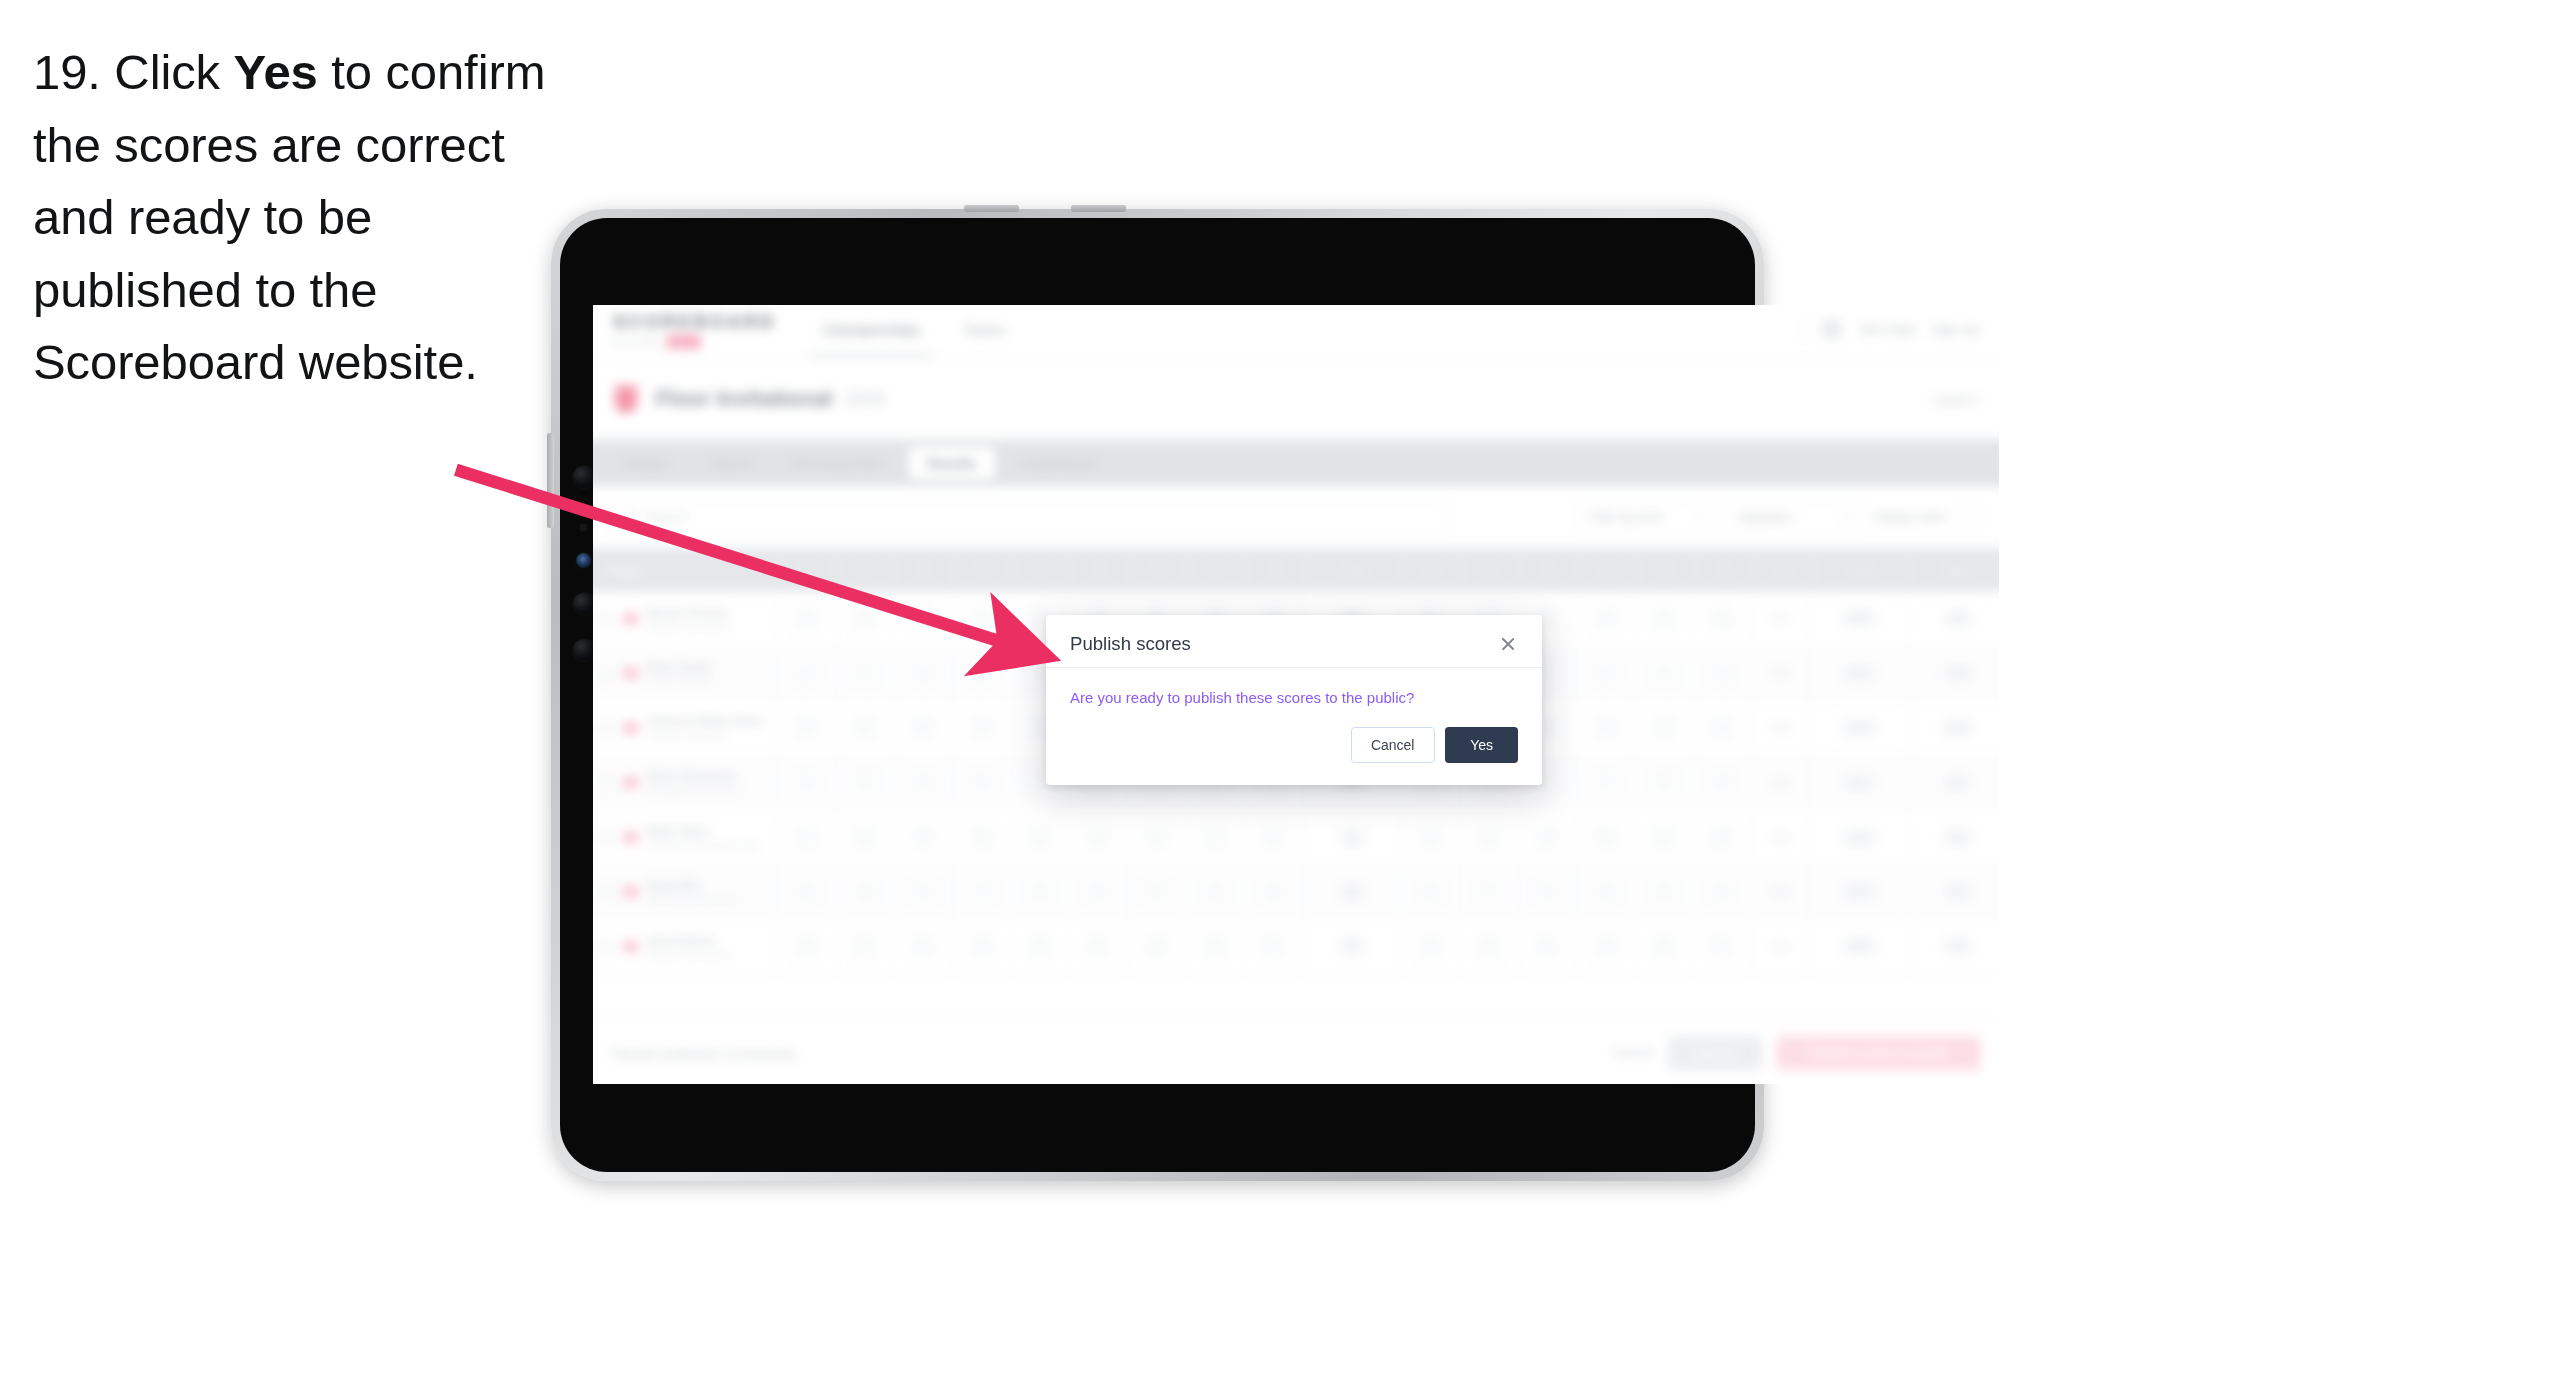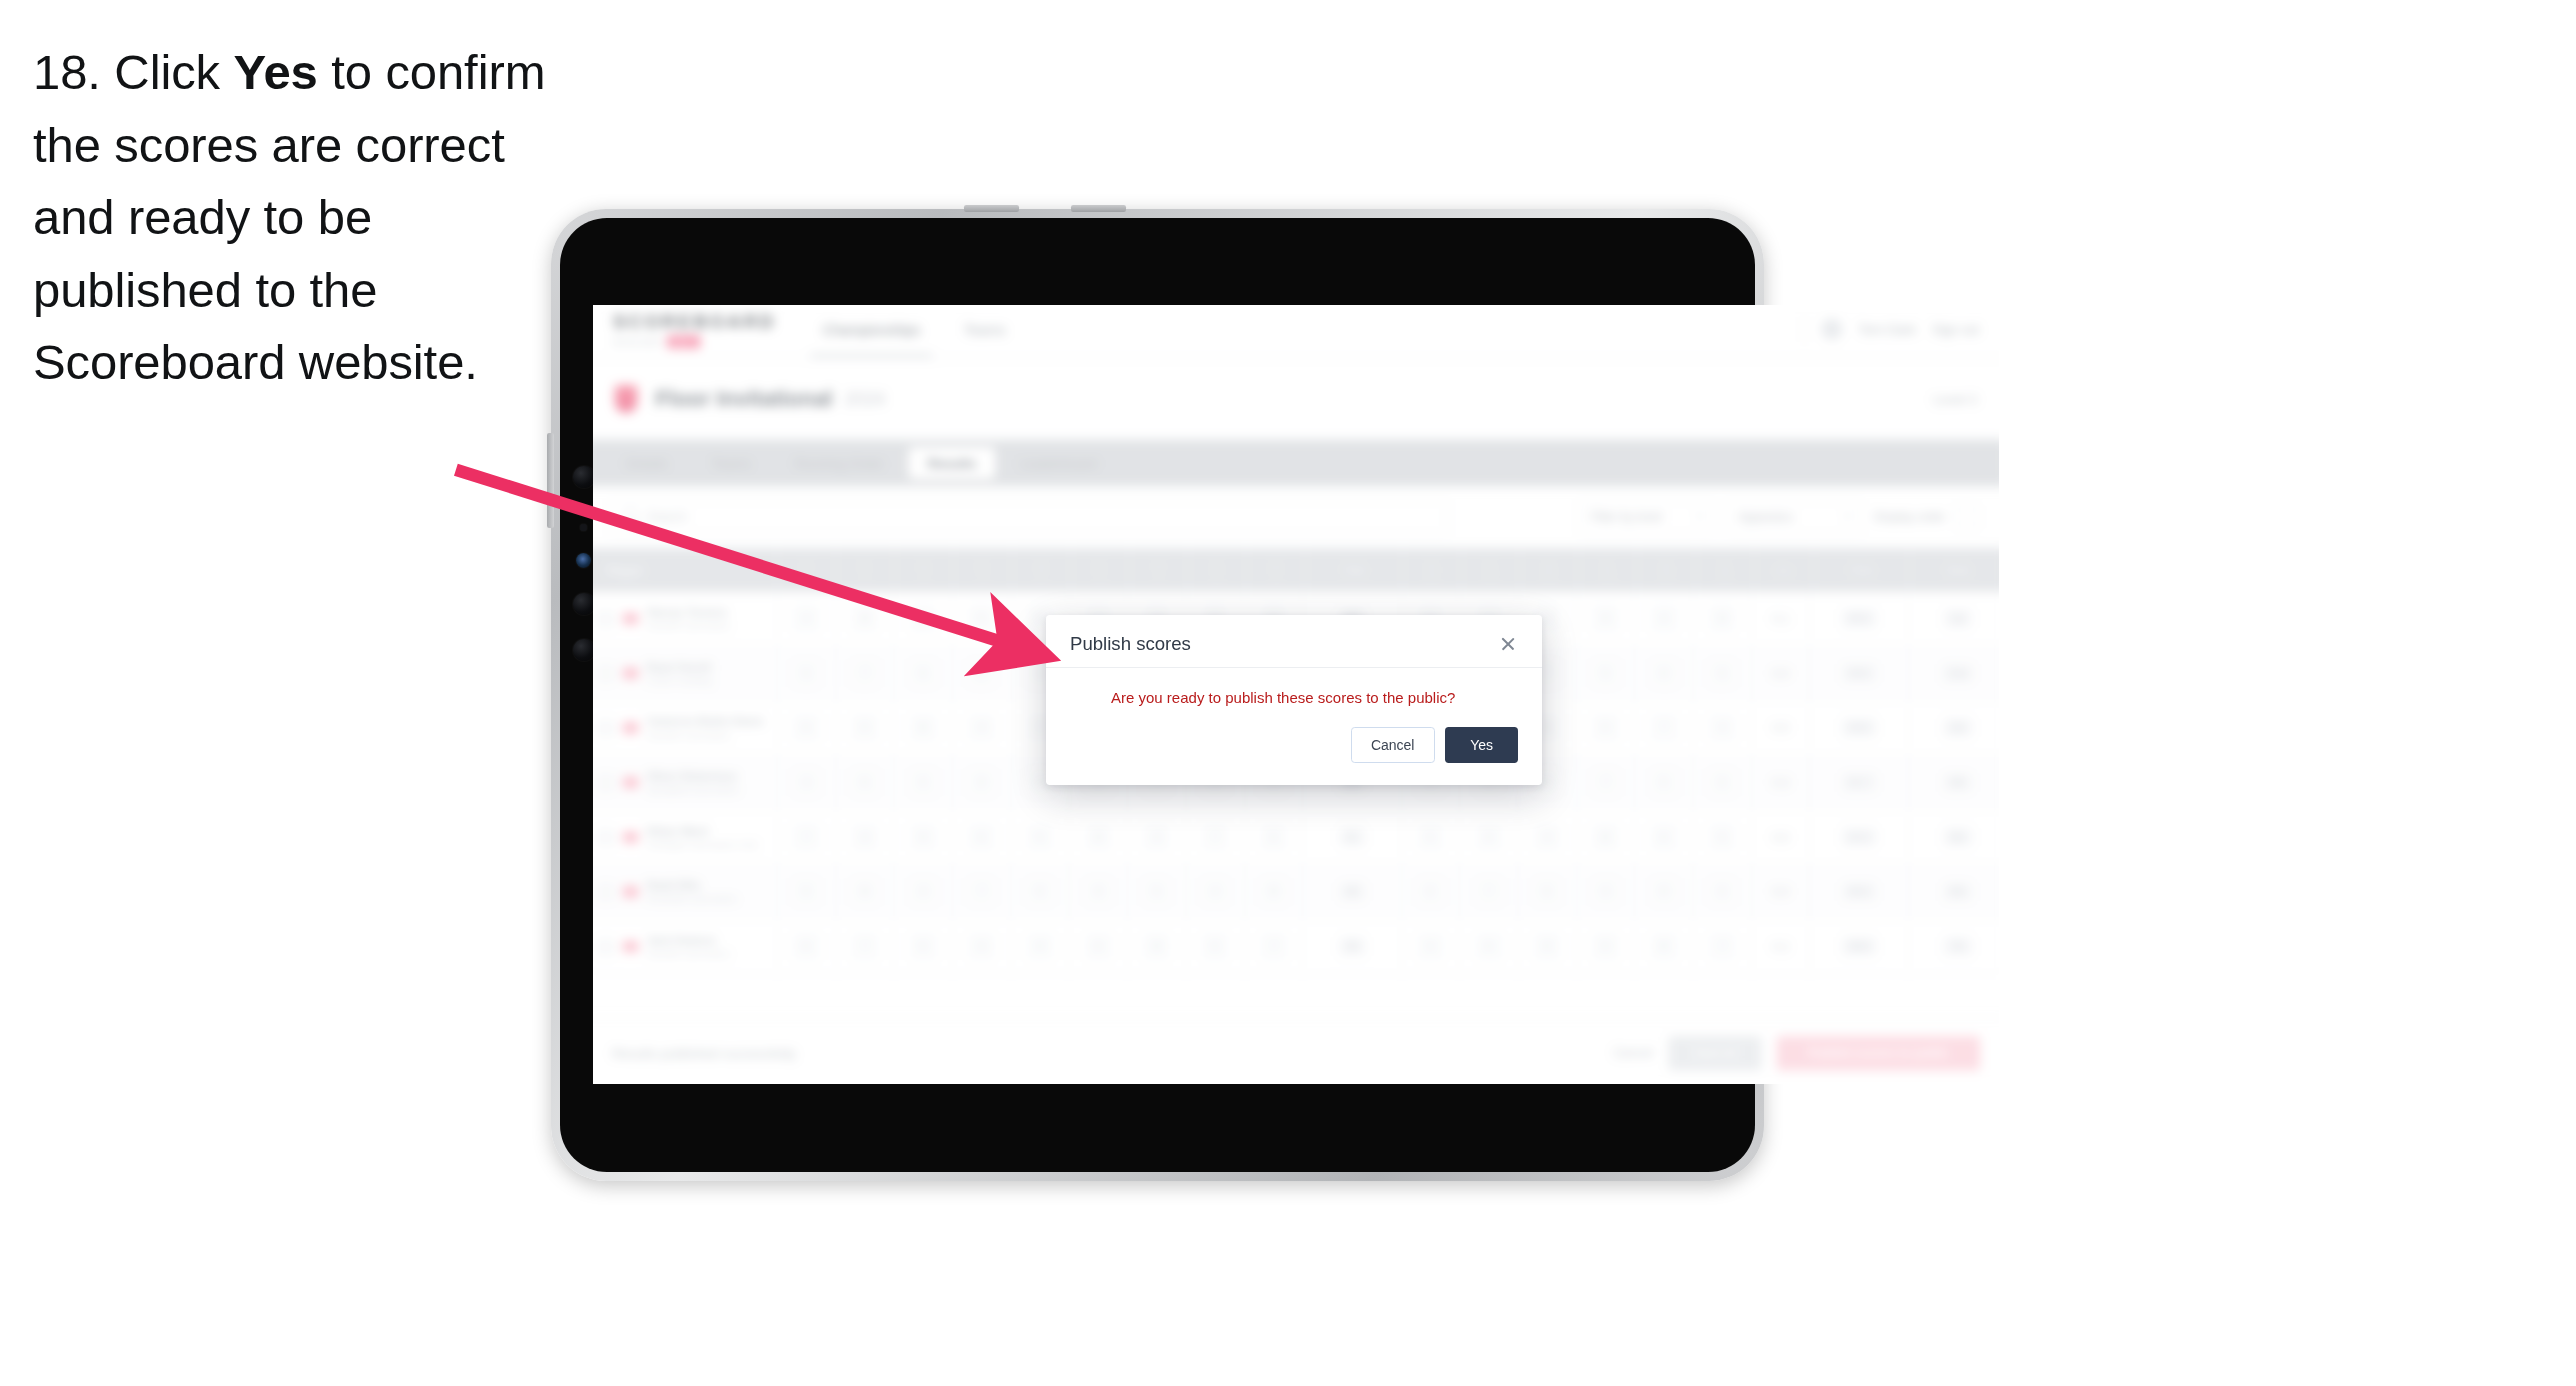--- a/index.html
+++ b/index.html
@@ -508,23 +508,22 @@
     left: 1.5px; top: 9px;
     width: 16.3px; height: 1.6px;
     background: #7f8793;
     border-radius: 0.7px;
   }
   .modal-close::before { transform: rotate(45deg); }
   .modal-close::after  { transform: rotate(-45deg); }
   .modal-body {
     padding: 19.3px 24px 7.4px 24px;
     font-size: 15px;
-    color: #b91c1c;
+    color: #8b5cf6;
     line-height: 1.4;
-    margin-left: 41px;
   }
   .modal-foot {
     padding: 12px 24px 22px 24px;
     display: flex;
     justify-content: flex-end;
     gap: 10.4px;
     margin-left: 8px;
   }
   .btn {
     font-size: 14px;
@@ -553,21 +552,21 @@
     left: 0; top: 0;
     width: 2576px;
     height: 1386px;
     pointer-events: none;
   }
 </style>
 </head>
 <body>
 
 <div id="instruction">
-  <span>18.</span>
+  <span>19.</span>
   <span>Click</span>
   <b>Yes</b>
   <span>to confirm the scores are correct and ready to be published to the Scoreboard website.</span>
 </div>
 
 <div id="tablet">
   <div class="tablet-outer"></div>
   <div class="hw-btn b1"></div>
   <div class="hw-btn b2"></div>
   <div class="hw-side s1"></div>

